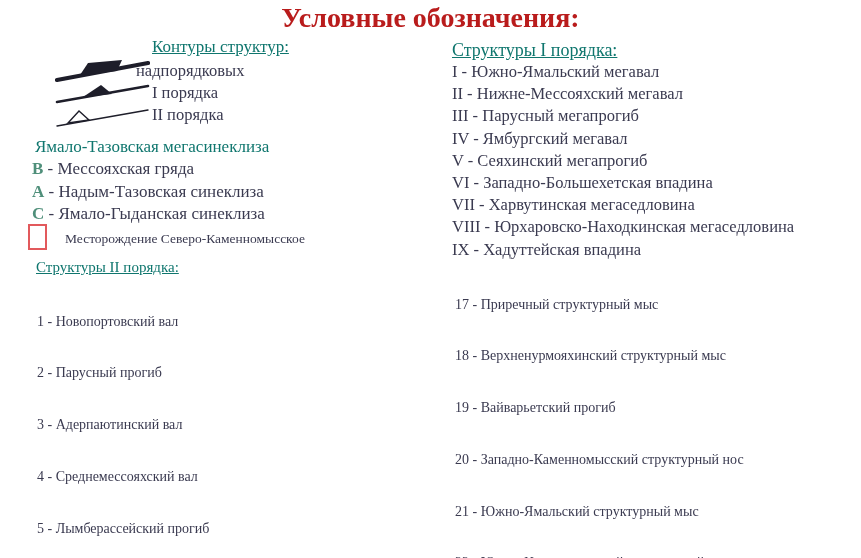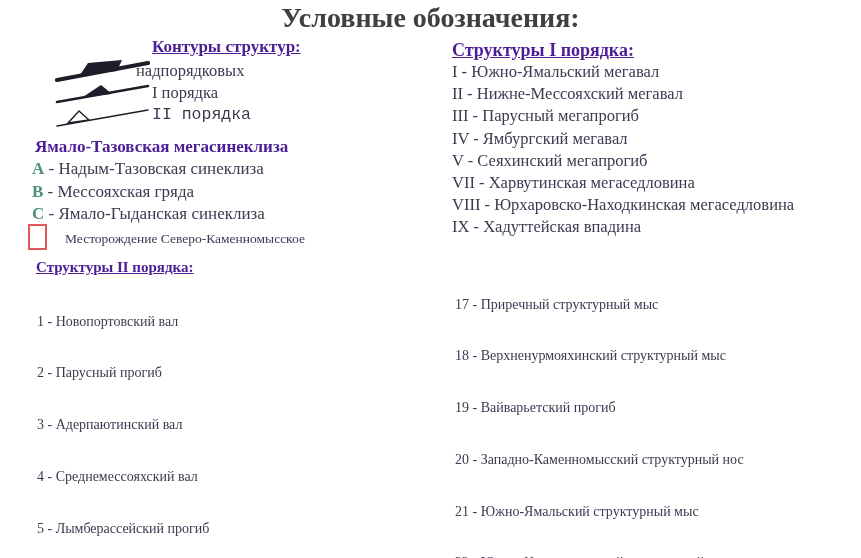--- a/index.html
+++ b/index.html
@@ -4,23 +4,23 @@
 <style>
   html,body { margin:0; padding:0; background:#ffffff; }
   .page {
     position:relative; width:861px; height:558px; background:#ffffff;
     font-family:"Liberation Serif","DejaVu Serif",serif;
     color:#3a3a50; overflow:hidden;
   }
   .abs { position:absolute; }
   .title {
     left:0; right:0; top:2px; text-align:center;
-    font-size:28px; font-weight:600; color:#404040; margin:0;
+    font-size:28px; font-weight:600; color:#b91c1c; margin:0;
   }
-  .hbold { font-weight:bold; color:#4c1d95; }
+  .hbold { font-weight:normal; color:#0f766e; }
   .u { text-decoration:underline; }
   .contour-label { font-size:16.5px; }
   .mega-heading { font-size:17px; }
   .letter-list { font-size:17px; line-height:22.5px; }
   .letter { font-weight:bold; color:#4f8f7a; }
   .field-square {
     width:19px; height:26px; border:2.5px solid #e2595c; background:#ffffff;
     box-sizing:border-box;
   }
   .field-label { font-size:13.5px; }
@@ -48,27 +48,27 @@
   <svg class="abs sym" style="left:55px; top:83px;" width="95" height="22" viewBox="0 0 95 22">
     <path d="M2 19 L93 3" stroke="#1e1e2a" stroke-width="2.6" fill="none" stroke-linecap="round"></path>
     <polygon points="28,14 46,2 57,11" fill="#1e1e2a"></polygon>
   </svg>
   <div class="abs contour-label" style="left:152px; top:83px;">I порядка</div>
 
   <svg class="abs sym" style="left:55px; top:106px;" width="95" height="22" viewBox="0 0 95 22">
     <path d="M2 20 L93 4" stroke="#1e1e2a" stroke-width="1.4" fill="none" stroke-linecap="round"></path>
     <polygon points="13,17 24,5 34,14" fill="#ffffff" stroke="#1e1e2a" stroke-width="1.4"></polygon>
   </svg>
-  <div class="abs contour-label" style="left:152px; top:105px;font-family:Liberation Mono, monospace;">II порядка</div>
+  <div class="abs contour-label" style="left:152px; top:105px;">II порядка</div>
 
   <div class="abs hbold mega-heading" style="left:35px; top:137px;text-align:center;">Ямало-Тазовская мегасинеклиза</div>
 
   <div class="abs letter-list" style="left:32px; top:158px;">
+    <div><span class="letter">B</span><span> - Мессояхская гряда</span></div>
     <div><span class="letter">A</span><span> - Надым-Тазовская синеклиза</span></div>
-    <div><span class="letter">B</span><span> - Мессояхская гряда</span></div>
     <div><span class="letter">C</span><span> - Ямало-Гыданская синеклиза</span></div>
   </div>
 
   <div class="abs field-square" style="left:28px; top:224px;"></div>
   <div class="abs field-label" style="left:65px; top:231px;">Месторождение Северо-Каменномысское</div>
 
   <div class="abs hbold u h-so2" style="left:36px; top:259px;text-align:center;">Структуры II порядка:</div>
   <div class="abs num-list" style="left:37px; top:278px;">
     <div>1 - Новопортовский вал</div>
     <div>2 - Парусный прогиб</div>
@@ -88,20 +88,21 @@
     
   </div>
 
   <div class="abs hbold u h-so1" style="left:452px; top:40px;">Структуры I порядка:</div>
   <div class="abs roman-list" style="left:452px; top:61px;">
     <div>I - Южно-Ямальский мегавал</div>
     <div>II - Нижне-Мессояхский мегавал</div>
     <div>III - Парусный мегапрогиб</div>
     <div>IV - Ямбургский мегавал</div>
     <div>V - Сеяхинский мегапрогиб</div>
+    <div>VI - Западно-Большехетская впадина</div>
     <div>VII - Харвутинская мегаседловина</div>
     <div>VIII - Юрхаровско-Находкинская мегаседловина</div>
     <div>IX - Хадуттейская впадина</div>
   </div>
 
   <div class="abs num-list" style="left:455px; top:261px;">
     <div>17 - Приречный структурный мыс</div>
     <div>18 - Верхненурмояхинский структурный мыс</div>
     <div>19 - Вайварьетский прогиб</div>
     <div>20 - Западно-Каменномысский структурный нос</div>

